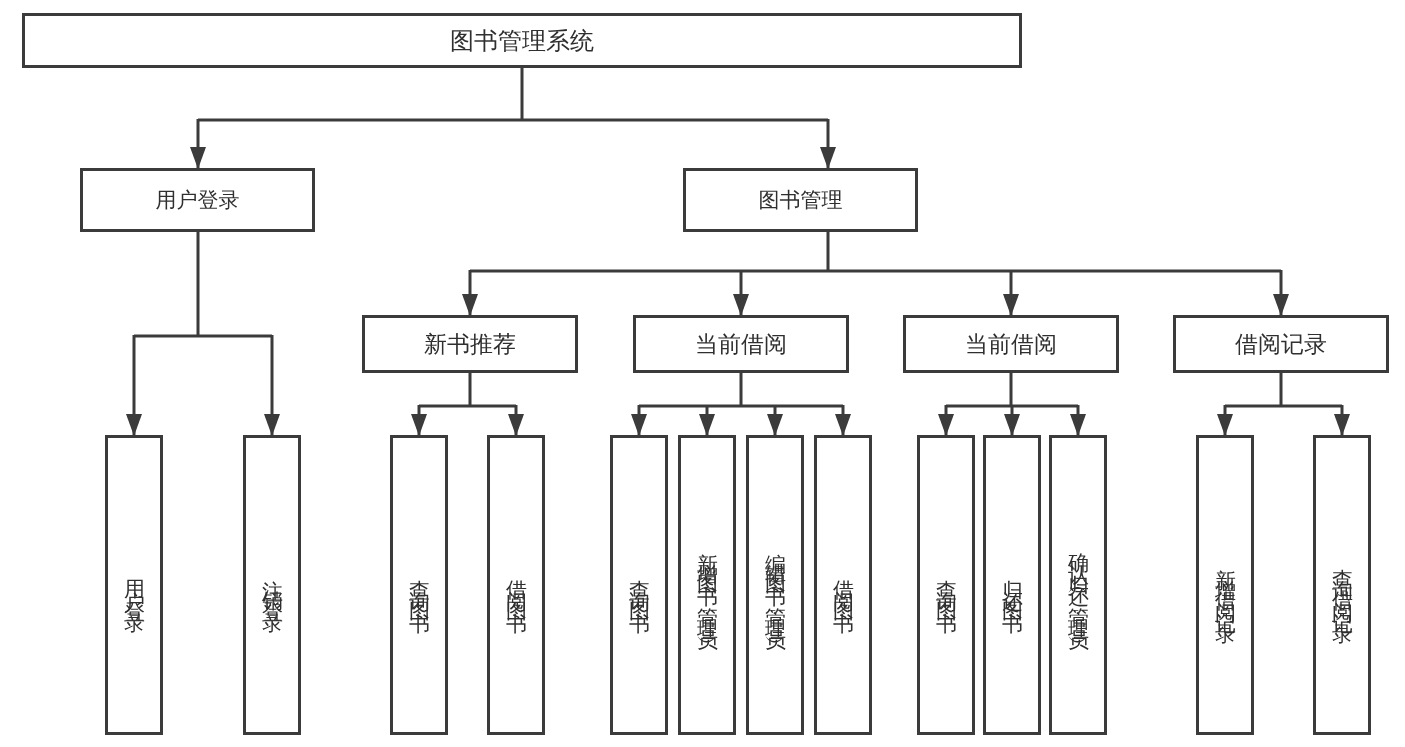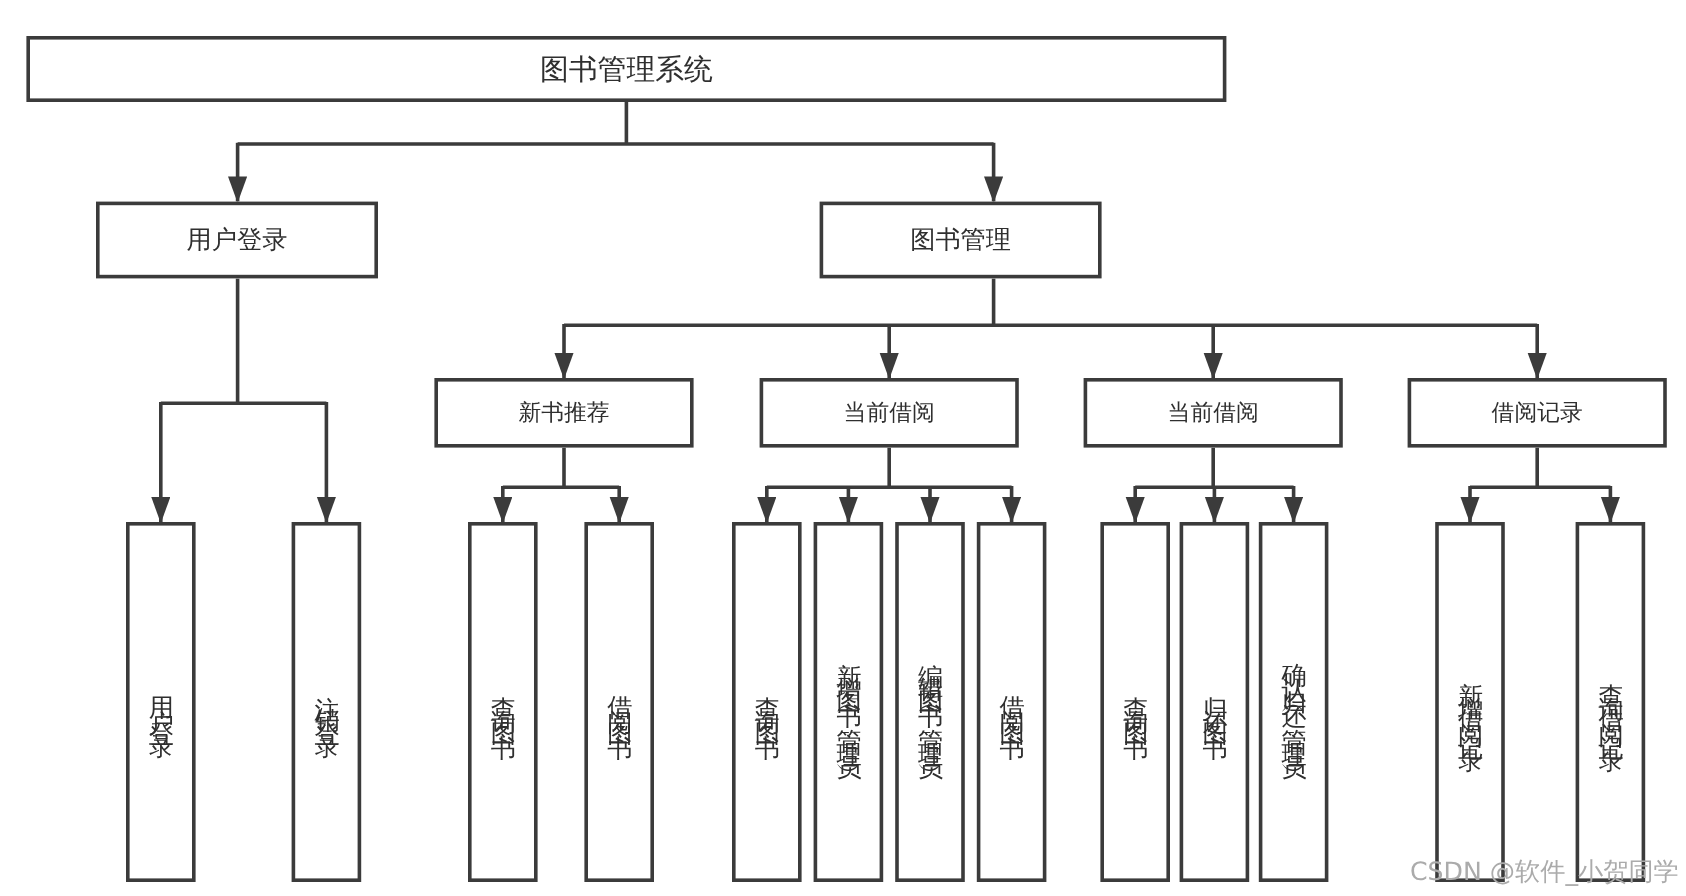--- a/index.html
+++ b/index.html
@@ -29,21 +29,21 @@
     background: #ffffff;
     border: 3px solid #3b3b3b;
     display: flex;
     align-items: center;
     justify-content: center;
     color: #2f2f2f;
     z-index: 2;
   }
   .node.root  { font-size: 24px; }
   .node.lvl2  { font-size: 21px; }
-  .node.lvl3  { font-size: 19px; }
+  .node.lvl3  { font-size: 23px; }
   .node.leaf  { font-size: 21px; }
   .leaf .vtext {
     writing-mode: vertical-lr;
     text-orientation: mixed;
     letter-spacing: 11px;
     line-height: 1;
     white-space: nowrap;
   }
   .watermark {
     position: absolute;
@@ -96,21 +96,21 @@
       <line x1="946" y1="405" x2="946" y2="435" marker-end="url(#arrow)"></line>
       <line x1="1012" y1="405" x2="1012" y2="435" marker-end="url(#arrow)"></line>
       <line x1="1078" y1="405" x2="1078" y2="435" marker-end="url(#arrow)"></line>
 
       <path d="M1281 373 V406 M1225 406 H1342"></path>
       <line x1="1225" y1="405" x2="1225" y2="435" marker-end="url(#arrow)"></line>
       <line x1="1342" y1="405" x2="1342" y2="435" marker-end="url(#arrow)"></line>
     </g>
   </svg>
 
-  <div class="node root" style="left:22px;top:30px;width:1000px;height:55px">
+  <div class="node root" style="left:22px;top:13px;width:1000px;height:55px">
     <span>图书管理系统</span>
   </div>
 
   <div class="node lvl2" style="left:80px;top:168px;width:235px;height:64px">
     <span>用户登录</span>
   </div>
   <div class="node lvl2" style="left:683px;top:168px;width:235px;height:64px">
     <span>图书管理</span>
   </div>
 
@@ -164,15 +164,14 @@
     <span class="vtext">确认归还（管理员）</span>
   </div>
 
   <div class="node leaf" style="left:1196px;top:435px;width:58px;height:300px">
     <span class="vtext">新增借阅记录</span>
   </div>
   <div class="node leaf" style="left:1313px;top:435px;width:58px;height:300px">
     <span class="vtext">查询借阅记录</span>
   </div>
 
-  <div class="watermark">CSDN @软件_小贺同学</div>
 
 </div>
 
 </body></html>

